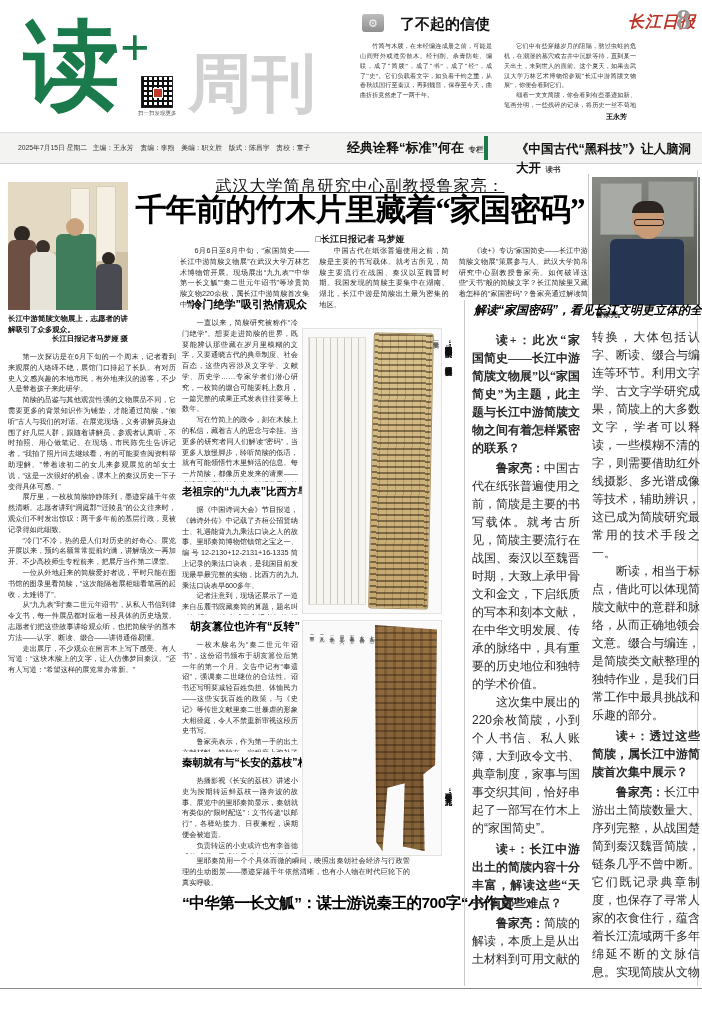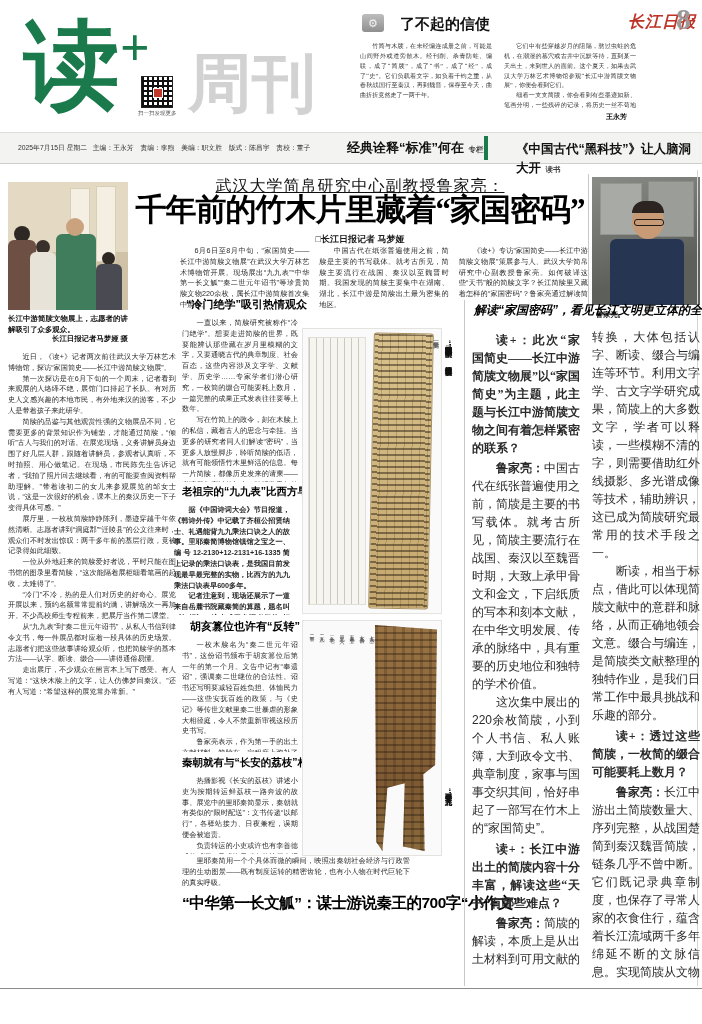--- a/index.html
+++ b/index.html
@@ -150,55 +150,54 @@
       <p>6月6日至8月中旬，“家国简史——长江中游简牍文物展”在武汉大学万林艺术博物馆开展。现场展出“九九表”“中华第一长文觚”“秦二世元年诏书”等珍贵简牍文物220余枚，属长江中游简牍首次集中展示。</p>
       <p>中国古代在纸张普遍使用之前，简牍是主要的书写载体。就考古所见，简牍主要流行在战国、秦汉以至魏晋时期。我国发现的简牍主要集中在湖南、湖北，长江中游是简牍出土最为密集的地区。</p>
       <p>《读+》专访“家国简史——长江中游简牍文物展”策展参与人、武汉大学简帛研究中心副教授鲁家亮。如何破译这些“天书”般的简牍文字？长江简牍里又藏着怎样的“家国密码”？鲁家亮通过解读简牍背后的故事与学术价值，让读者了解简牍如何生动丰富人们对历史的认知。</p>
     </div>
 
   <div class="abs rule-v" style="left:588px;top:174px;height:134px;"></div>
   <div class="abs rule-v" style="left:464px;top:300px;height:686px;"></div>
   <div class="abs rule-v" style="left:697px;top:170px;height:816px;background:#d5d5d5;width:1px;"></div>
 
   <div class="abs bodytxt" style="left:8px;top:352px;width:168px;height:632px;">
-      <p>近日，《读+》记者两次前往武汉大学万林艺术博物馆，探访“家国简史——长江中游简牍文物展”。</p>
       <p>第一次探访是在6月下旬的一个周末，记者看到来观展的人络绎不绝，展馆门口排起了长队。有对历史人文感兴趣的本地市民，有外地来汉的游客，不少人是带着孩子来此研学。</p>
       <p>简牍的品鉴与其他观赏性强的文物展品不同，它需要更多的背景知识作为铺垫，才能通过简牍，“倾听”古人与我们的对话。在展览现场，义务讲解员身边围了好几层人群，跟随着讲解员，参观者认真听，不时拍照、用心做笔记。在现场，市民陈先生告诉记者，“我拍了照片回去继续看，有的可能要查阅资料帮助理解。”带着读初二的女儿来参观展览的邹女士说，“这是一次很好的机会，课本上的秦汉历史一下子变得具体可感。”</p>
       <p>展厅里，一枚枚简牍静静陈列，墨迹穿越千年依然清晰。志愿者讲到“洞庭郡”“迁陵县”的公文往来时，观众们不时发出惊叹：两千多年前的基层行政，竟被记录得如此细致。</p>
+      <p>“冷门”不冷，热的是人们对历史的好奇心。展览开展以来，预约名额常常提前约满，讲解场次一再加开。不少高校师生专程前来，把展厅当作第二课堂。</p>
       <p>一位从外地赶来的简牍爱好者说，平时只能在图书馆的图录里看简牍，“这次能隔着展柜细看笔画的起收，太难得了”。</p>
-      <p>“冷门”不冷，热的是人们对历史的好奇心。展览开展以来，预约名额常常提前约满，讲解场次一再加开。不少高校师生专程前来，把展厅当作第二课堂。</p>
       <p>从“九九表”到“秦二世元年诏书”，从私人书信到律令文书，每一件展品都对应着一段具体的历史场景。志愿者们把这些故事讲给观众听，也把简牍学的基本方法——认字、断读、缀合——讲得通俗易懂。</p>
       <p>走出展厅，不少观众在留言本上写下感受。有人写道：“这块木牍上的文字，让人仿佛梦回秦汉。”还有人写道：“希望这样的展览常办常新。”</p>
     </div>
 
   <div class="abs sec-head" style="left:186px;top:297px;">“冷门绝学”吸引热情观众</div>
   <div class="abs bodytxt" style="left:182px;top:318px;width:116px;height:164px;">
       <p>一直以来，简牍研究被称作“冷门绝学”。想要走进简牍的世界，既要能辨认那些藏在岁月里模糊的文字，又要通晓古代的典章制度、社会百态，这些内容涉及文字学、文献学、历史学……专家学者们潜心研究，一枚简的缀合可能要耗上数月，一篇完整的成果正式发表往往要等上数年。</p>
       <p>写在竹简上的政令，刻在木牍上的私信，藏着古人的思念与牵挂。当更多的研究者同人们解读“密码”，当更多人放慢脚步，聆听简牍的低语，就有可能领悟竹木里鲜活的信息。每一片简牍，都像历史发来的请柬——邀请我们穿过竹与木，聆听数千年前的时代声音。</p>
     </div>
 
   <div class="abs sec-head" style="left:182px;top:485px;font-size:10.5px;">老祖宗的“九九表”比西方早了600多年</div>
-  <div class="abs bodytxt" style="left:174px;top:505px;width:116px;height:110px;font-weight:bold;">
+  <div class="abs bodytxt" style="left:182px;top:505px;width:116px;height:110px;">
       <p>据《中国诗词大会》节目报道，《韩诗外传》中记载了齐桓公招贤纳士、礼遇能背九九乘法口诀之人的故事。里耶秦简博物馆镇馆之宝之一、编号12-2130+12-2131+16-1335简上记录的乘法口诀表，是我国目前发现最早最完整的实物，比西方的九九乘法口诀表早600多年。</p>
       <p>记者注意到，现场还展示了一道来自岳麓书院藏秦简的算题，题名叫《妇织》，这也成了参观者们的“打卡题”。该算题释文如下：有妇三人，长者一日织五十尺，中者二日织五十尺，少者三日织五十尺。今威有功五十尺，问各受几何？不少参观者拿出手机开始演算，人们还会互相对答案，场面有趣。</p>
     </div>
 
   <div class="abs sec-head" style="left:190px;top:619px;">胡亥篡位也许有“反转”</div>
   <div class="abs bodytxt" style="left:182px;top:640px;width:116px;height:112px;">
       <p>一枚木牍名为“秦二世元年诏书”，这份诏书颁布于胡亥篡位后第一年的第一个月。文告中记有“奉遗诏”，强调秦二世继位的合法性。诏书还写明要减轻百姓负担、体恤民力——这些安抚百姓的政策，与《史记》等传世文献里秦二世暴虐的形象大相径庭，令人不禁重新审视这段历史书写。</p>
       <p>鲁家亮表示，作为第一手的出土文献材料，简牍在一定程度上弥补了传世文献中的部分缺失。出土简牍记载的内容与传世史书迥异，让今天的我们看到了别样的历史书写。</p>
     </div>
 
   <div class="abs sec-head" style="left:182px;top:756px;font-size:10.5px;">秦朝就有与“长安的荔枝”相似的故事</div>
   <div class="abs bodytxt" style="left:182px;top:776px;width:116px;height:78px;">
       <p>热播影视《长安的荔枝》讲述小吏为按期转运鲜荔枝一路奔波的故事。展览中的里耶秦简显示，秦朝就有类似的“限时配送”：文书传递“以邮行”，各驿站接力、日夜兼程，误期便会被追责。</p>
       <p>负责转运的小吏或许也有李善德式的感慨，又或许是稍有差池便会招致重罚。</p>
     </div>
   <div class="abs bodytxt" style="left:182px;top:856px;width:228px;height:36px;">
-    <p>里耶秦简用一个个具体而微的瞬间，映照出秦朝社会经济与行政管理的生动图景——既有制度运转的精密齿轮，也有小人物在时代巨轮下的真实呼吸。</p>
+    <p>里耶秦简用一个个具体而微的瞬间，映照出秦朝社会经济与行政管理的生动图景——墨迹穿越千年依然清晰，也有小人物在时代巨轮下的真实呼吸。</p>
   </div>
 
   <div class="abs sec-head-big" style="left:182px;top:893px;">“中华第一长文觚”：谋士游说秦王的700字“小作文”</div>
 
   <div class="abs photo ph-slips" style="left:302px;top:328px;width:138px;height:284px;">
     <div class="sheet" style="left:5px;top:8px;width:56px;height:266px;"></div>
     <div class="tablet" style="left:68px;top:4px;width:58px;height:274px;transform:rotate(1.2deg);"></div>
     <div class="exhibit-label" style="position:absolute;left:128px;top:8px;">中华第一长文觚</div>
   </div>
   <div class="abs vcap" style="left:444px;top:340px;height:262px;">
@@ -222,19 +221,19 @@
   <div class="abs vcap" style="left:444px;top:788px;height:120px;">里耶秦简“九九表”。</div>
 
   <div class="abs qa-head" style="left:474px;top:302px;">解读“家国密码”，看见长江文明更立体的全貌</div>
   <div class="abs qa-body" style="left:472px;top:328px;width:228px;height:656px;">
       <p class="qa-q">读+：此次“家国简史——长江中游简牍文物展”以“家国简史”为主题，此主题与长江中游简牍文物之间有着怎样紧密的联系？</p>
       <p class="qa-a"><b>鲁家亮：</b>中国古代在纸张普遍使用之前，简牍是主要的书写载体。就考古所见，简牍主要流行在战国、秦汉以至魏晋时期，大致上承甲骨文和金文，下启纸质的写本和刻本文献，在中华文明发展、传承的脉络中，具有重要的历史地位和独特的学术价值。</p>
       <p class="qa-a">这次集中展出的220余枚简牍，小到个人书信、私人账簿，大到政令文书、典章制度，家事与国事交织其间，恰好串起了一部写在竹木上的“家国简史”。</p>
       <p class="qa-q">读+：长江中游出土的简牍内容十分丰富，解读这些“天书”有哪些难点？</p>
       <p class="qa-a"><b>鲁家亮：</b>简牍的解读，本质上是从出土材料到可用文献的转换，大体包括认字、断读、缀合与编连等环节。利用文字学、古文字学研究成果，简牍上的大多数文字，学者可以释读，一些模糊不清的字，则需要借助红外线摄影、多光谱成像等技术，辅助辨识，这已成为简牍研究最常用的技术手段之一。</p>
       <p class="qa-a">断读，相当于标点，借此可以体现简牍文献中的意群和脉络，从而正确地领会文意。缀合与编连，是简牍类文献整理的独特作业，是我们日常工作中最具挑战和乐趣的部分。</p>
-      <p class="qa-q">读+：透过这些简牍，一枚简的缀合可能要耗上数月？</p>
+      <p class="qa-q">读+：透过这些简牍，属长江中游简牍首次集中展示？</p>
       <p class="qa-a"><b>鲁家亮：</b>长江中游出土简牍数量大、序列完整，从战国楚简到秦汉魏晋简牍，链条几乎不曾中断。它们既记录典章制度，也保存了寻常人家的衣食住行，蕴含着长江流域两千多年绵延不断的文脉信息。实现简牍从文物到文献的转化，就能看见长江文明更立体的全貌。</p>
     </div>
 
   <div class="abs rule-h" style="left:0;top:988px;width:702px;"></div>
 
 </div>
 
 </body></html>

